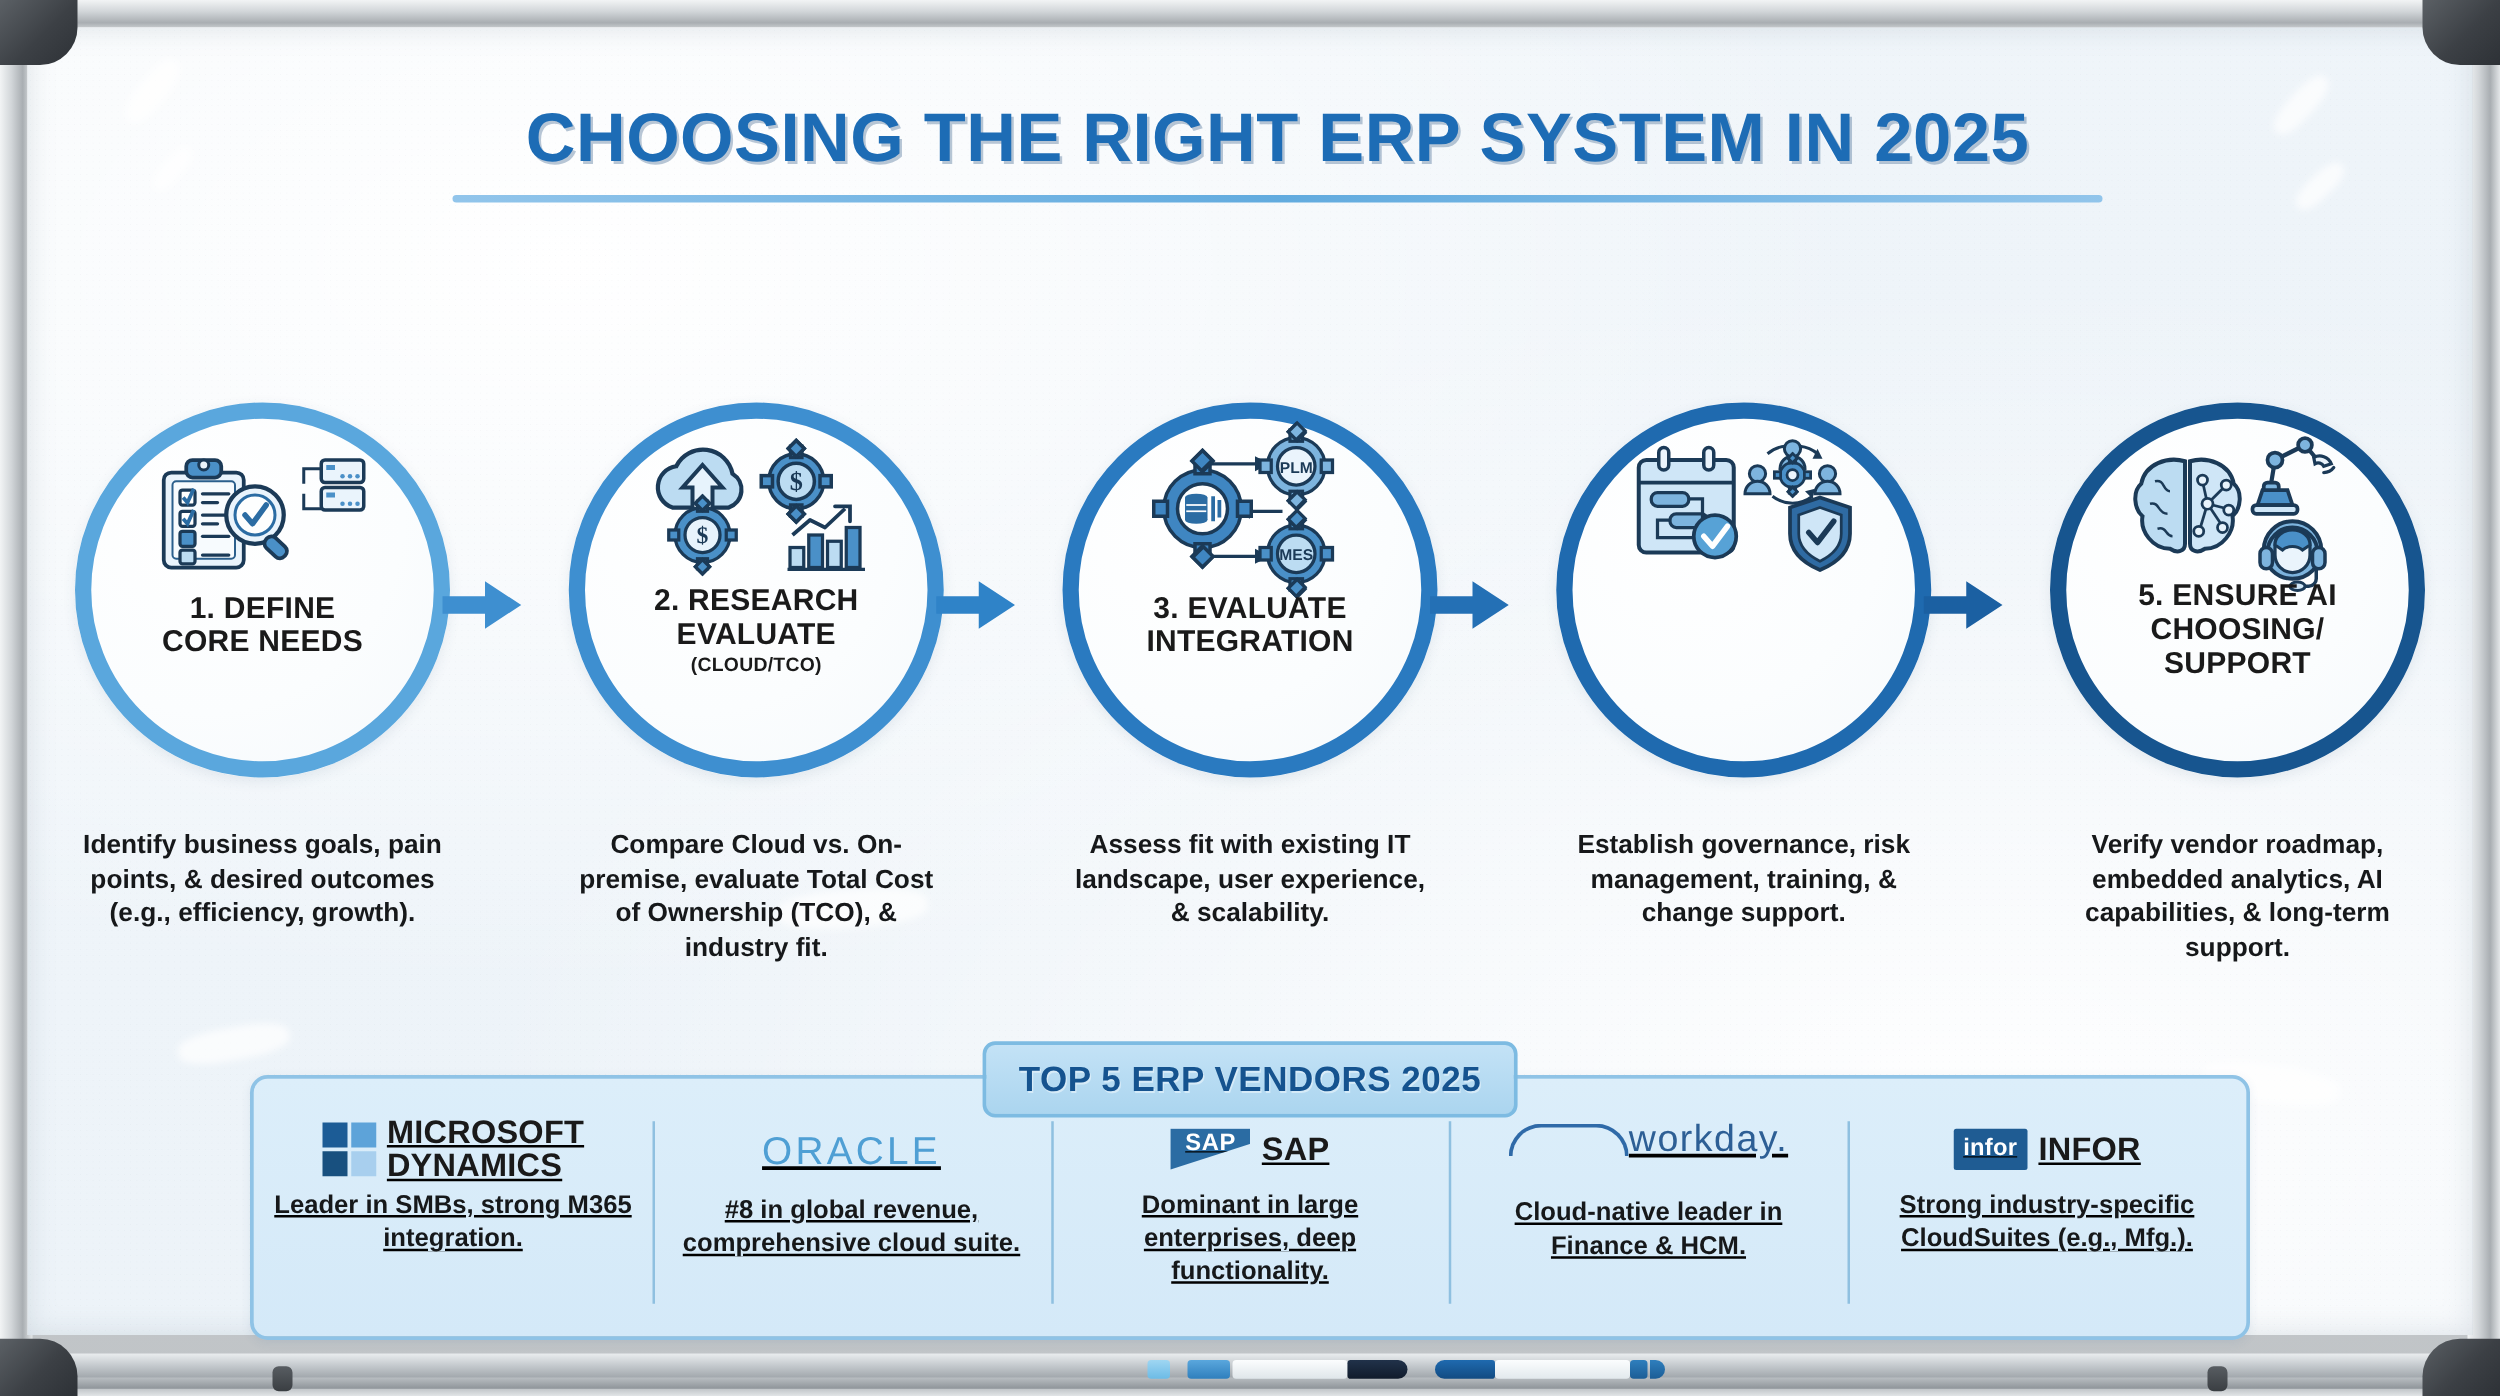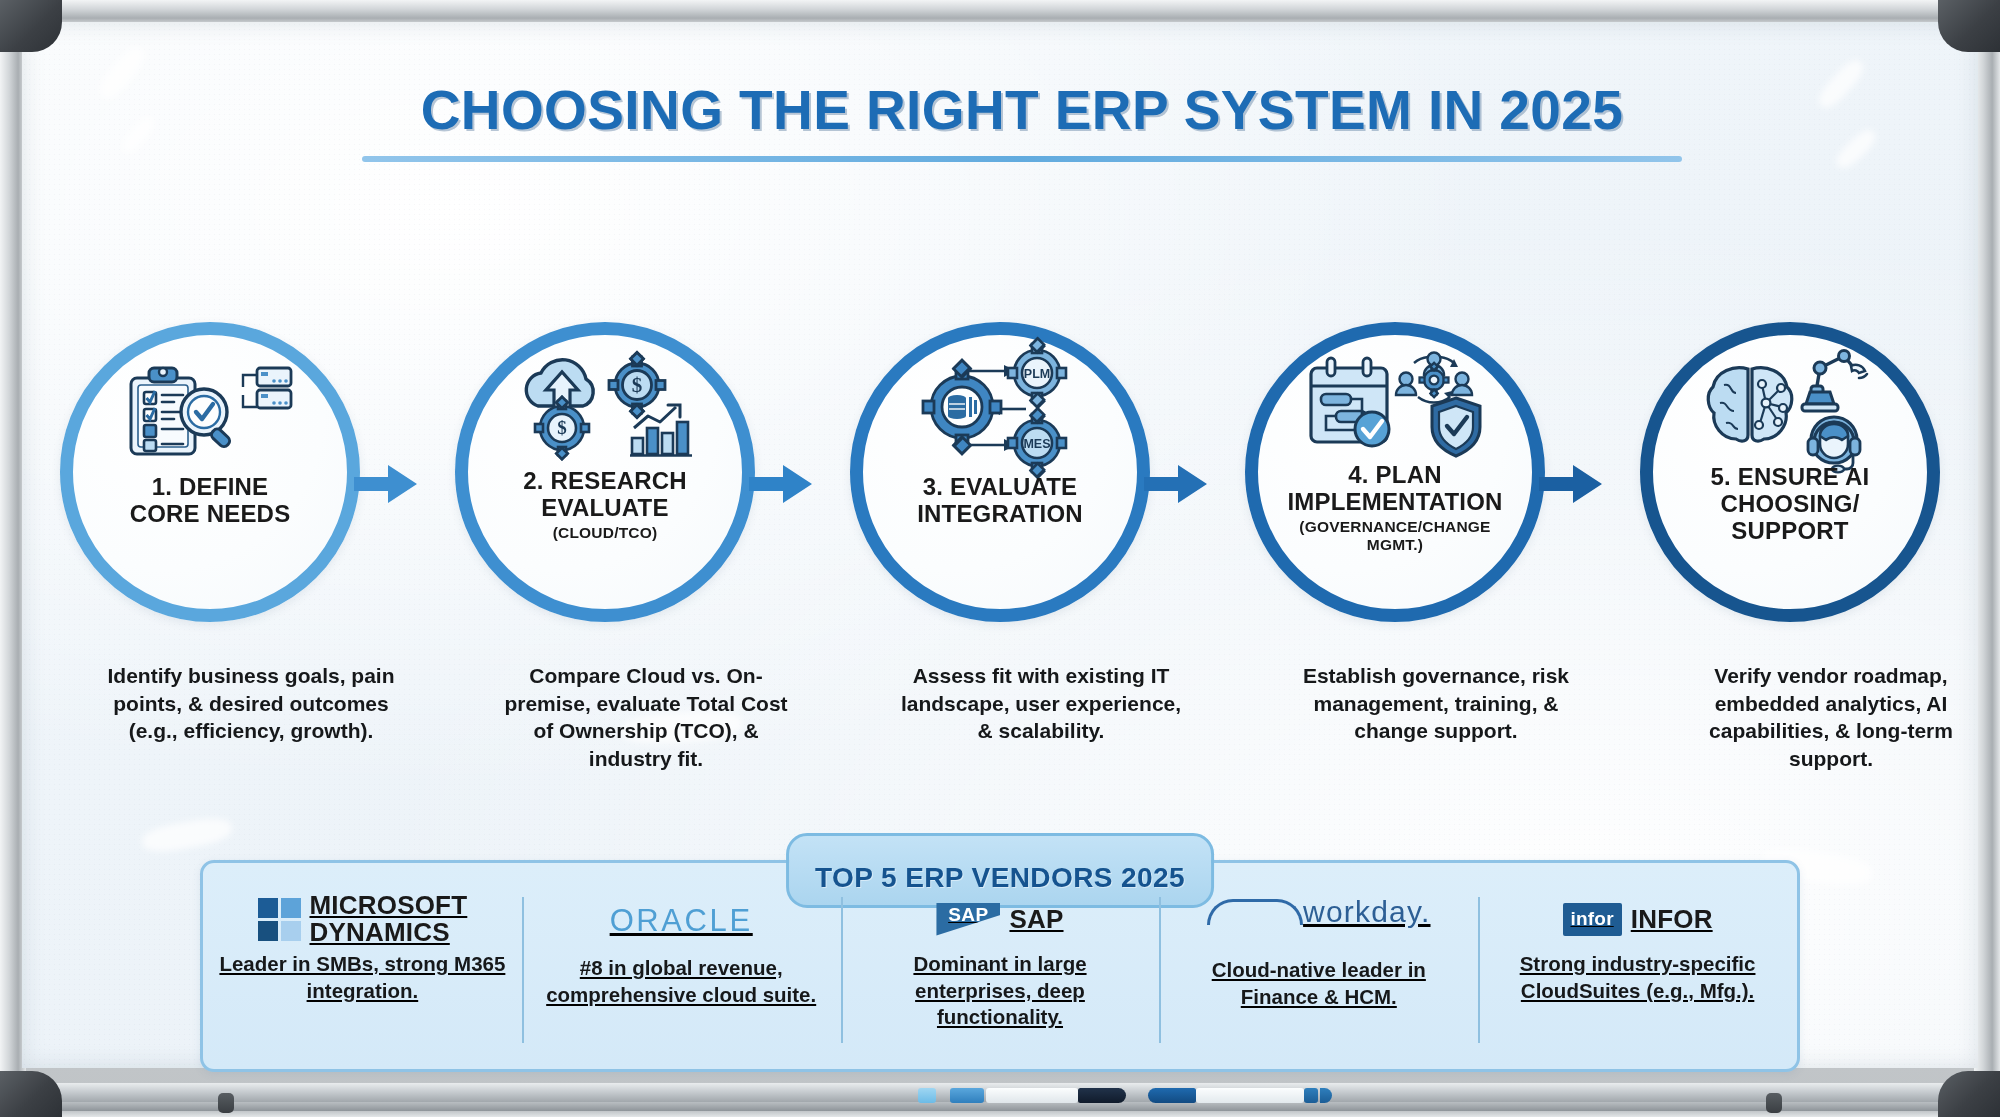--- a/index.html
+++ b/index.html
@@ -141,23 +141,23 @@
 
   
   #vendor-panel {
     position:absolute; left: 200px; top: 845px; width: 1600px; height: 210px;
     border: 3px solid #8fc3e6; border-radius: 14px;
     background: linear-gradient(180deg,#dceefa 0%,#d4e9f8 100%);
     box-shadow: 0 2px 8px rgba(70,110,150,0.10);
   }
   #vendor-header {
     position:absolute; left: 50%; top: -30px; transform: translateX(-50%);
-    padding: 26px 26px 11px;
+    padding: 12px 26px 11px;
     background: linear-gradient(180deg,#c3e2f6,#abd5ef);
-    border: 3px solid #7dbbe2; border-radius: 21px;
+    border: 3px solid #7dbbe2; border-radius: 10px;
     font-size: 28px; font-weight: 800; color:#15538f; white-space:nowrap;
     letter-spacing: .4px;
     text-shadow: 1px 1px 0 rgba(255,255,255,.45);
   }
   #vendor-grid {
     position:absolute; left:0; top: 28px; width:100%; height: 172px;
     display:flex;
     text-decoration:underline;
   }
   .vendor-cell {
@@ -543,28 +543,20 @@
               </span>
 
             <span style="margin-left:-48px; margin-top:42px;">
             <svg width="56" height="64" viewBox="0 0 56 64">
               <path d="M28 3 L52 11 V32 C52 47 40 56 28 61 C16 56 4 47 4 32 V11 Z" fill="#2f6ba3" stroke="#1b3a57" stroke-width="3"></path>
               <path d="M28 11 L45 17 V32 C45 43 36 50 28 54 C20 50 11 43 11 32 V17 Z" fill="#cfe6f7" stroke="#1b3a57" stroke-width="2.2"></path>
               <polyline points="19,31 26,39 39,22" fill="none" stroke="#1b3a57" stroke-width="4.4" stroke-linecap="round" stroke-linejoin="round"></polyline>
             </svg>
               </span>
           </div>
-          <div class="step-label" style="top:140px; left:4px; right:4px;">
-            <span>4. PLAN</span><br>
-            <span>IMPLEMENTATION</span>
-            <span class="step-sub">
-              <span>(GOVERNANCE/CHANGE</span><br>
-              <span>MGMT.)</span>
-            </span>
-          </div>
         </div>
         <div class="arrow" style="right:-58px;">
           <svg width="64" height="40" viewBox="0 0 64 40">
             <path d="M0 13 H34 V1 L63 20 L34 39 V27 H0 Z" fill="#1b60a2"></path>
           </svg>
         </div>
       </div>
 
       <div class="step-slot">
         <div class="circle">
@@ -633,21 +625,21 @@
           </div>
           <div class="step-label" style="top:142px;">
             <span>5. ENSURE AI</span><br>
             <span>CHOOSING/</span><br>
             <span>SUPPORT</span>
           </div>
         </div>
       </div>
     </div>
 
-    <div id="desc-row" style="top:640px; left:38px; width:1880px;margin-left:41px;">
+    <div id="desc-row" style="top:640px; left:38px; width:1880px;">
       <div class="desc">Identify business goals, pain points, &amp; desired outcomes (e.g., efficiency, growth).</div>
       <div class="desc">Compare Cloud vs. On-premise, evaluate Total Cost of Ownership (TCO), &amp; industry fit.</div>
       <div class="desc">Assess fit with existing IT landscape, user experience, &amp; scalability.</div>
       <div class="desc">Establish governance, risk management, training, &amp; change support.</div>
       <div class="desc">Verify vendor roadmap, embedded analytics, AI capabilities, &amp; long-term support.</div>
     </div>
 
     <div id="vendor-panel" style="left:178px; top:838px; width:1600px; height:212px;">
       <div id="vendor-header">TOP 5 ERP VENDORS 2025</div>
       <div id="vendor-grid">

